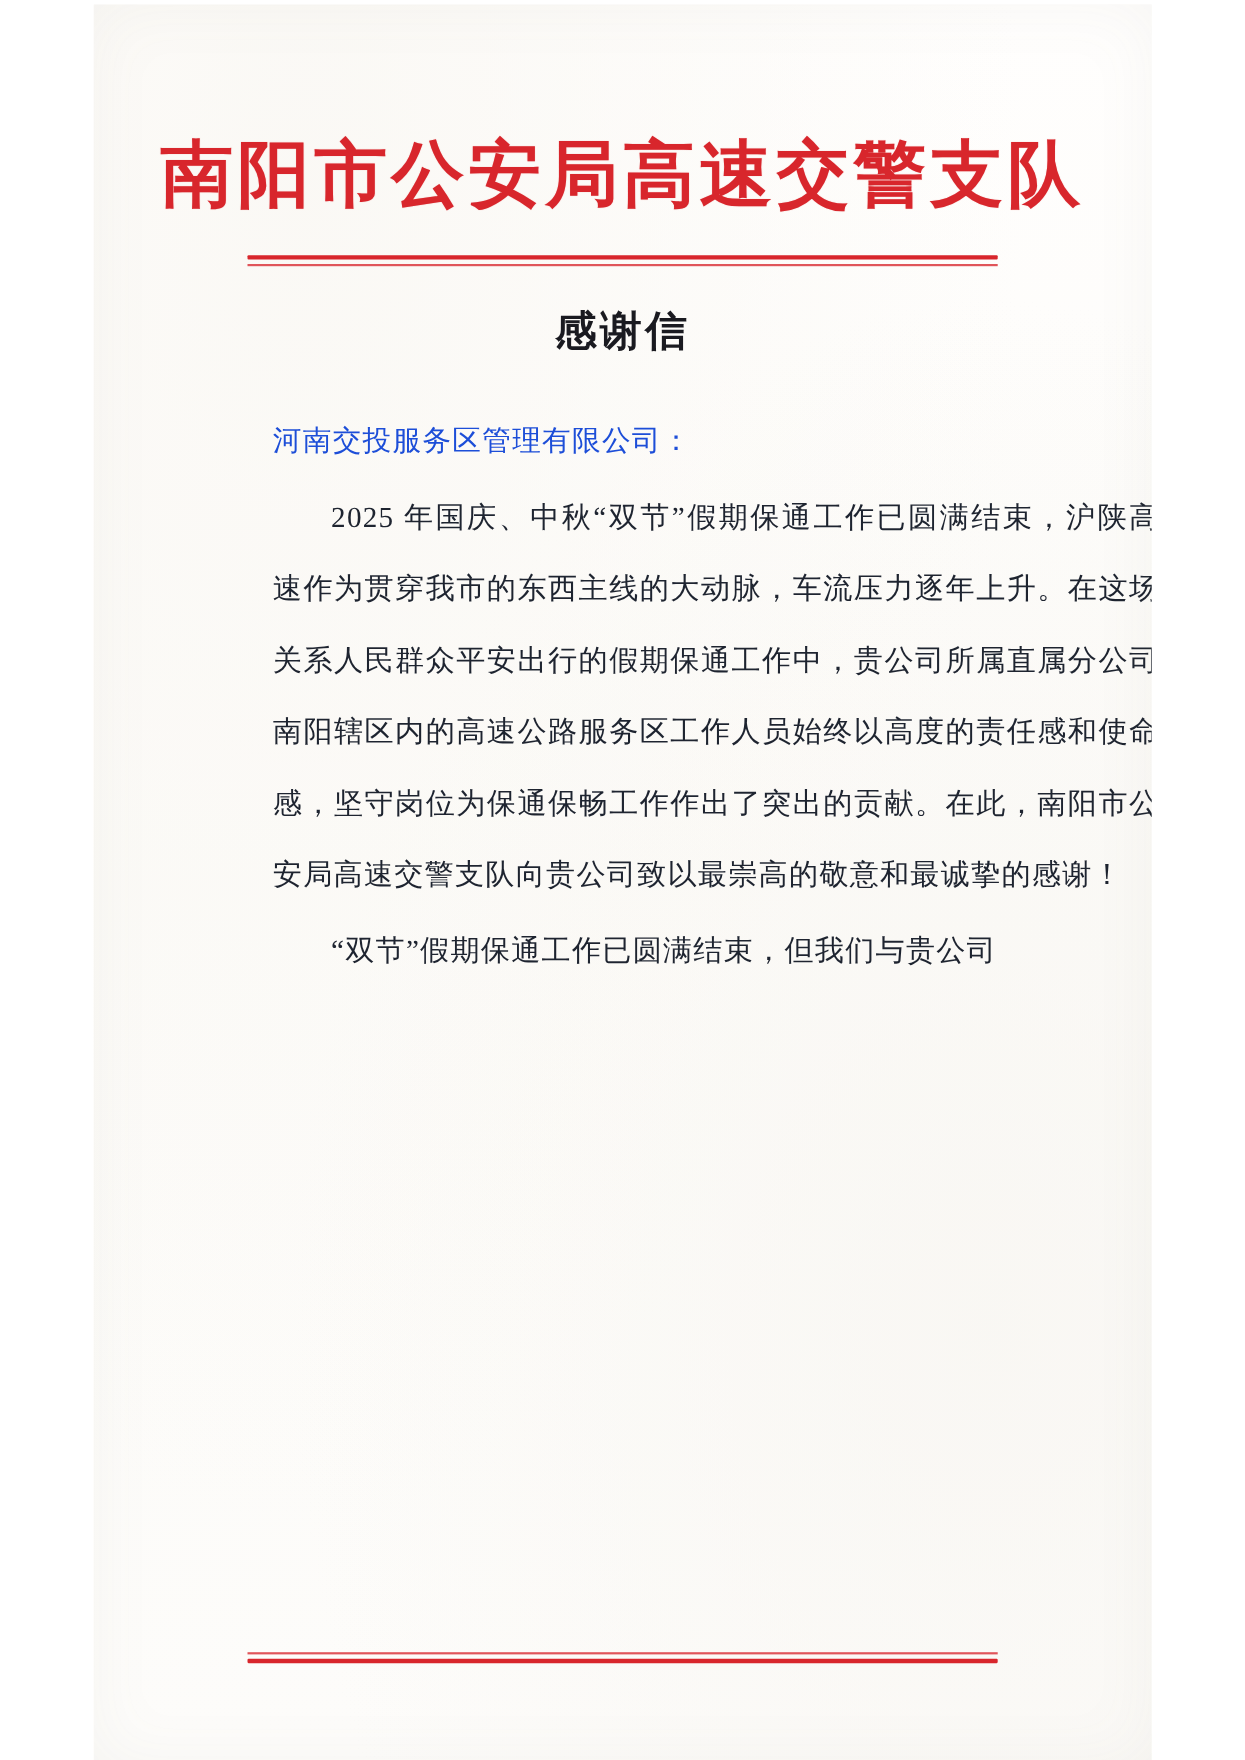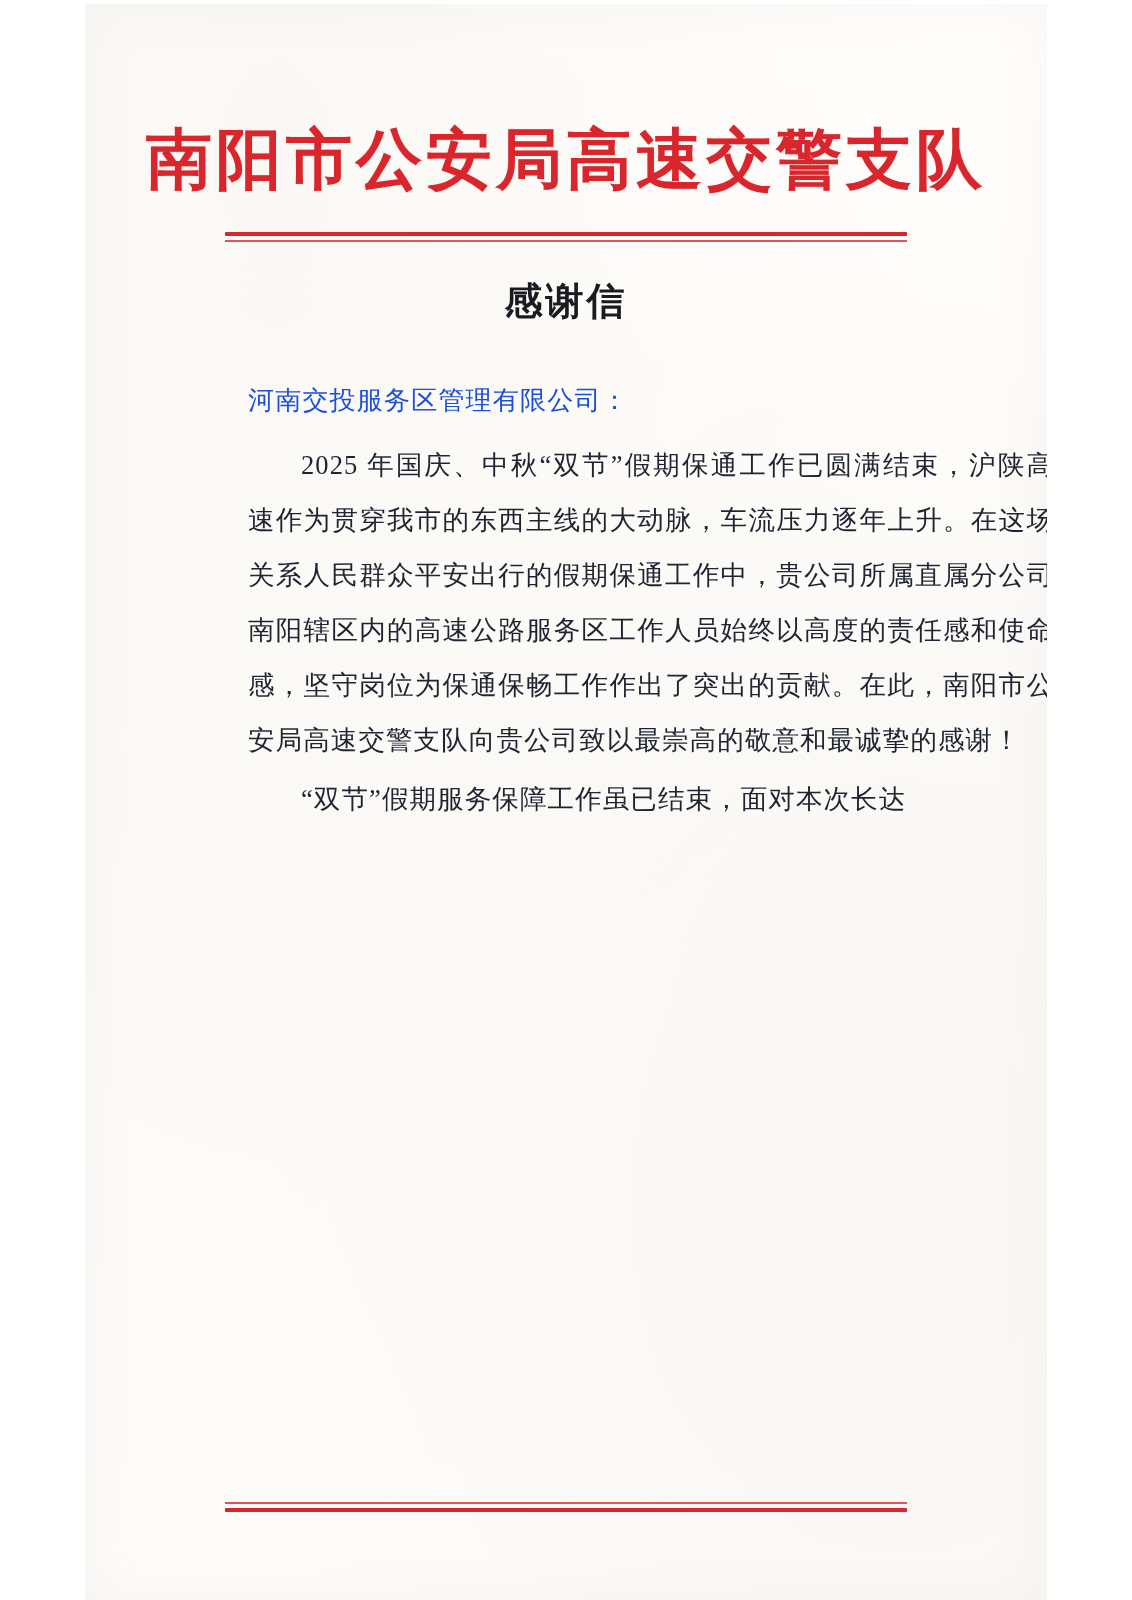--- a/index.html
+++ b/index.html
@@ -82,21 +82,21 @@
   .salutation {
     font-size: 26px;
     line-height: 1.45;
     color: #1d4ed8;
     letter-spacing: 1.2px;
     font-family: "Liberation Serif", "DejaVu Serif", serif;
     margin-bottom: 18px;
   }
   .para {
     font-size: 26.5px;
-    line-height: 55px;
+    line-height: 65px;
     color: #1e2430;
     letter-spacing: 1.1px;
     text-indent: 2em;
     text-align: justify;
     text-justify: inter-ideograph;
     font-family: "Liberation Serif", "DejaVu Serif", serif;
     margin: 0 0 4px 0;
   }
   .footer-rules {
     position: absolute;
@@ -128,21 +128,21 @@
   <div class="rule-group">
     <div class="rule-thick"></div>
     <div class="rule-thin"></div>
   </div>
 
   <div class="doc-title">感谢信</div>
 
   <div class="body-area">
     <div class="salutation">河南交投服务区管理有限公司：</div>
     <p class="para">2025 年国庆、中秋“双节”假期保通工作已圆满结束，沪陕高速作为贯穿我市的东西主线的大动脉，车流压力逐年上升。在这场关系人民群众平安出行的假期保通工作中，贵公司所属直属分公司南阳辖区内的高速公路服务区工作人员始终以高度的责任感和使命感，坚守岗位为保通保畅工作作出了突出的贡献。在此，南阳市公安局高速交警支队向贵公司致以最崇高的敬意和最诚挚的感谢！</p>
-    <p class="para">“双节”假期服务保障工作虽已结束，面对本次长达</p>
+    <p class="para">“双节”假期保通工作已圆满结束，但我们与贵公司</p>
   </div>
 
   <div class="footer-rules">
     <div class="rule-thin"></div>
     <div class="rule-thick"></div>
   </div>
 
   <div class="edge-shadow"></div>
 </div>
 

